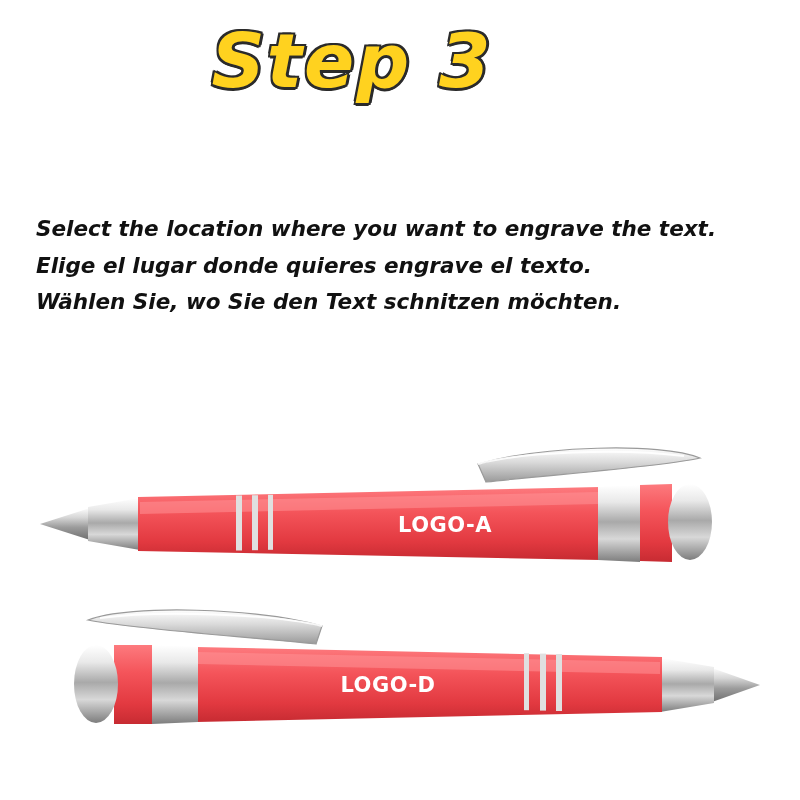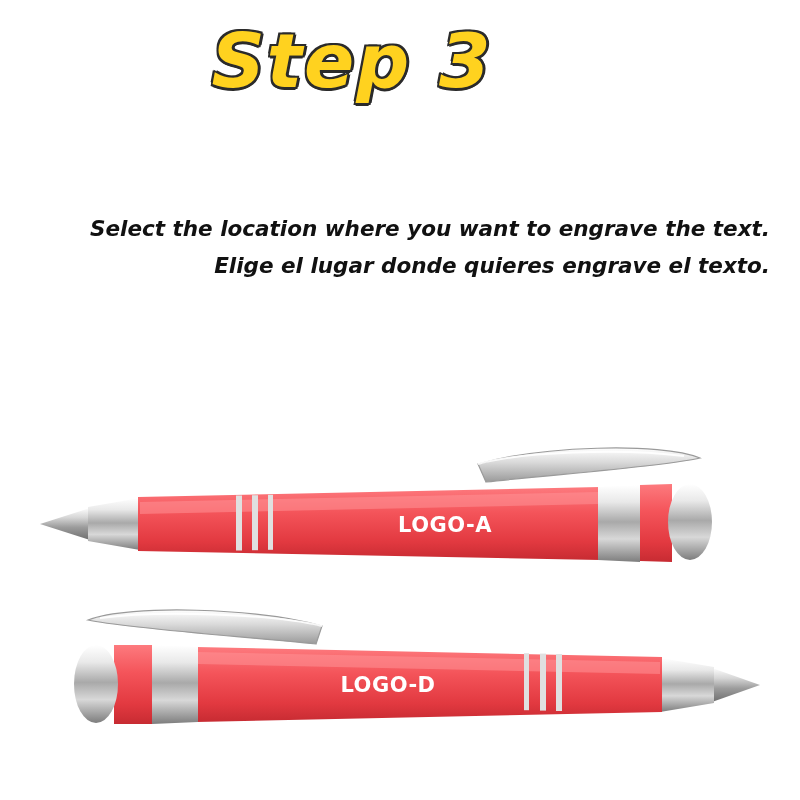--- a/index.html
+++ b/index.html
@@ -38,23 +38,22 @@
        0px  3px 0 #2b2b2b,
        3px  0px 0 #2b2b2b;
     line-height: 1;
     margin-left: 25px;
   }
 
   
   .instructions {
     position: absolute;
     top: 218px;
-    left: 20px;
+    left: 36px;
     width: 750px;
-    text-align: right;
   }
   .instr-line {
     font-family: "DejaVu Sans", sans-serif;
     font-weight: bold;
     font-style: italic;
     font-size: 21.5px;
     color: #111111;
     line-height: 1.0;
     margin-bottom: 15px;
     white-space: nowrap;
@@ -80,20 +79,21 @@
   }
 </style>
 </head>
 <body>
 
 <div class="step-title">Step 3</div>
 
 <div class="instructions">
   <div class="instr-line">Select the location where you want to engrave the text.</div>
   <div class="instr-line">Elige el lugar donde quieres engrave el texto.</div>
+  <div class="instr-line">Wählen Sie, wo Sie den Text schnitzen möchten.</div>
 </div>
 
 <div class="pen-area">
   <svg class="pen-svg" width="800" height="360" viewBox="0 0 800 360" xmlns="http://www.w3.org/2000/svg">
     <defs>
       <linearGradient id="bodyGrad" x1="0" y1="0" x2="0" y2="1">
         <stop offset="0%" stop-color="#fd7a7e"></stop>
         <stop offset="35%" stop-color="#f4545a"></stop>
         <stop offset="75%" stop-color="#e23940"></stop>
         <stop offset="100%" stop-color="#c72b32"></stop>

